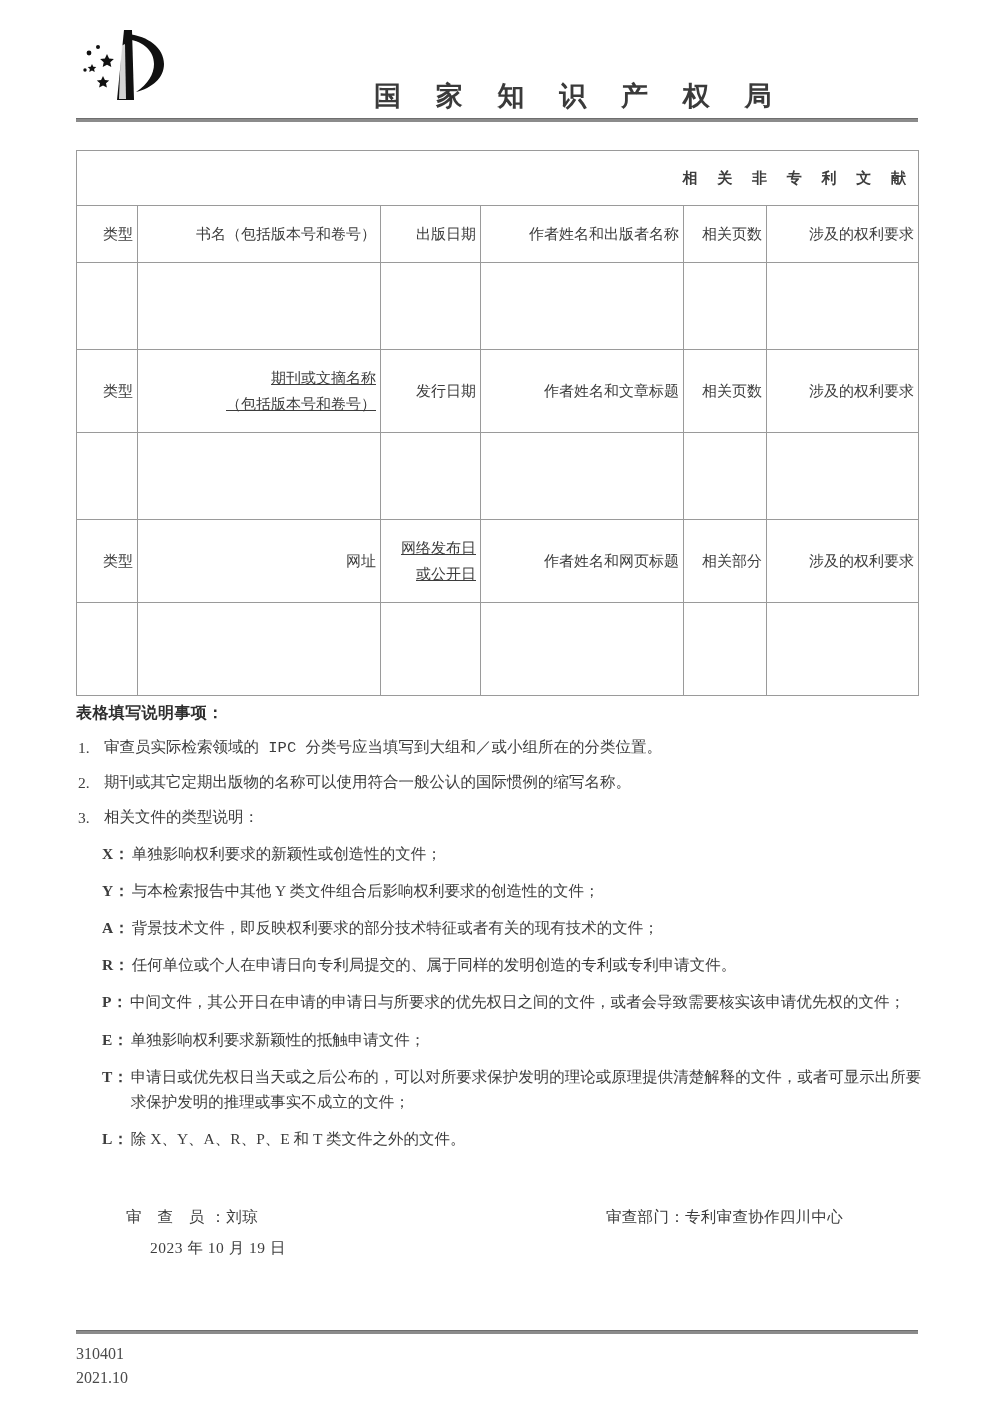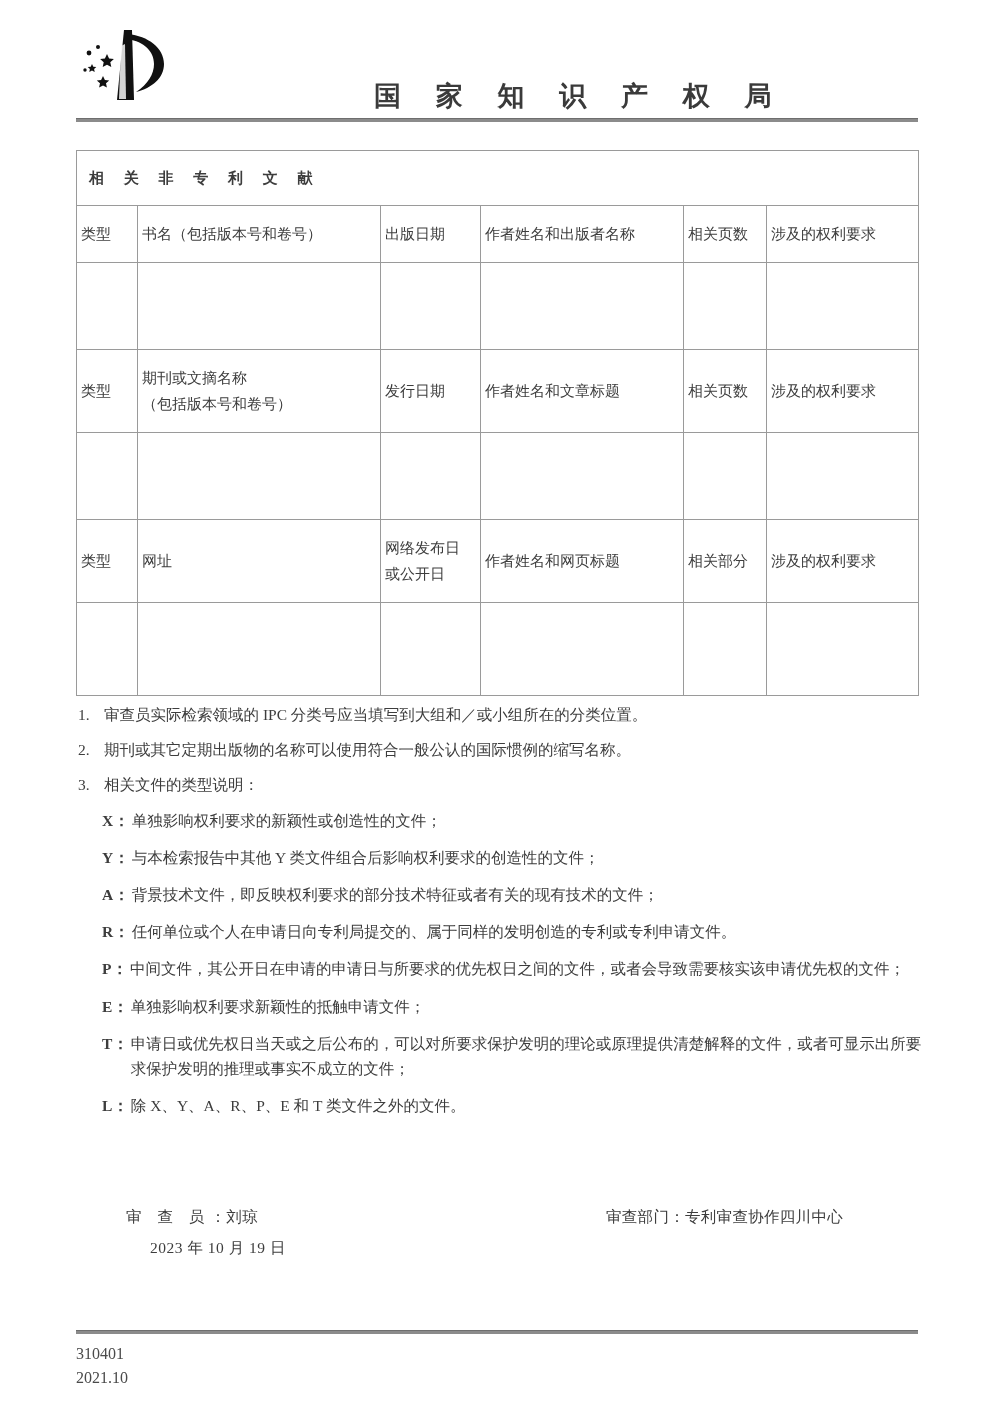--- a/index.html
+++ b/index.html
@@ -65,21 +65,21 @@
     top: 150px;
     width: 842px;
     border-collapse: collapse;
     table-layout: fixed;
   }
   .doc-table td {
     border: 1px solid #9a9a9a;
     padding: 0 4px;
     font-size: 15px;
     color: #3d3d3d;
-    text-align: left;
+    text-align: right;
     vertical-align: middle;
     line-height: 1.75;
     font-family: "Liberation Serif", "DejaVu Serif", serif;
   }
   .tbl-title {
     height: 54px;
     font-size: 17px;
     font-weight: bold;
     letter-spacing: 8px;
     text-indent: 8px;
@@ -92,20 +92,21 @@
     height: 82px;
   }
   .blank-row td {
     height: 86px;
   }
   .blank-row-3 td {
     height: 92px;
   }
   .two-line {
     line-height: 1.95;
+    text-decoration: underline;
   }
 
   .col-type   { width: 61px; }
   .col-name   { width: 243px; }
   .col-date   { width: 100px; }
   .col-author { width: 203px; }
   .col-pages  { width: 83px; }
   .col-claims { width: 152px; }
 
   
@@ -131,20 +132,21 @@
     line-height: 1.55;
   }
   .note-num {
     width: 26px;
     flex: 0 0 26px;
     text-align: left;
     padding-left: 2px;
   }
   .note-text {
     flex: 1;
+    font-family: Liberation Mono, monospace;
   }
 
   .types {
     margin-top: 2px;
     margin-left: 26px;
   }
   .type-item {
     display: flex;
     align-items: flex-start;
     margin-bottom: 12px;
@@ -315,20 +317,21 @@
         <td></td>
         <td></td>
         <td></td>
         <td></td>
         <td></td>
       </tr>
     </tbody>
   </table>
 
   <div class="notes">
+    <div class="notes-title">表格填写说明事项：</div>
 
     <div class="note-item">
       <span class="note-num">1.</span>
       <span class="note-text">审查员实际检索领域的 IPC 分类号应当填写到大组和／或小组所在的分类位置。</span>
     </div>
     <div class="note-item">
       <span class="note-num">2.</span>
       <span class="note-text">期刊或其它定期出版物的名称可以使用符合一般公认的国际惯例的缩写名称。</span>
     </div>
     <div class="note-item">

